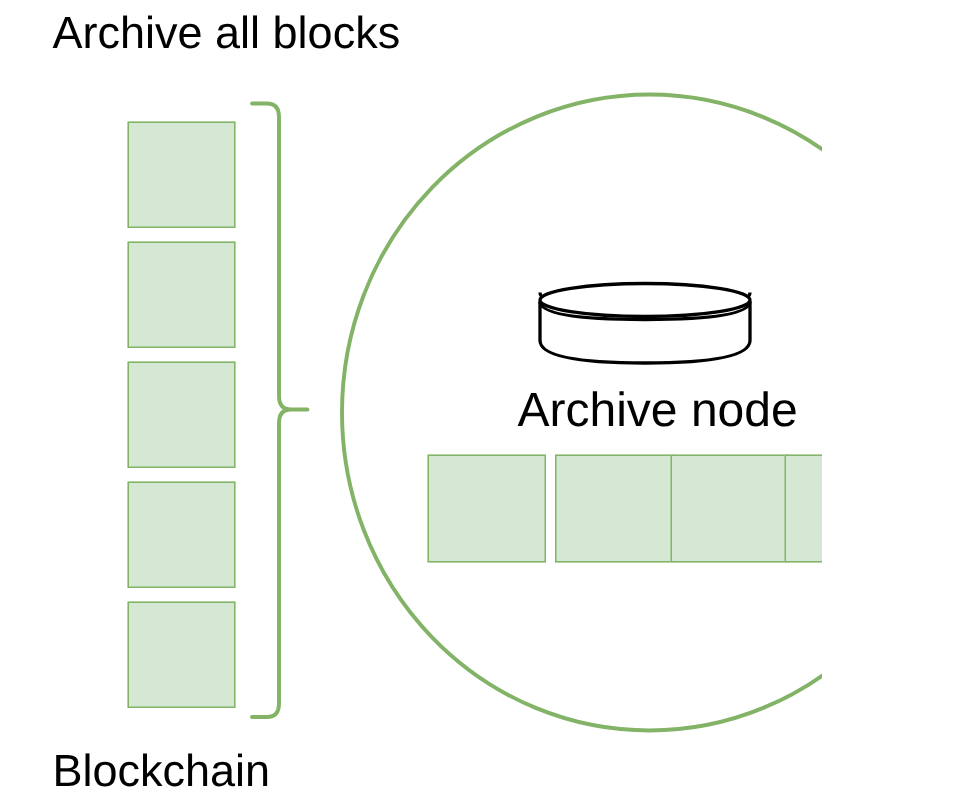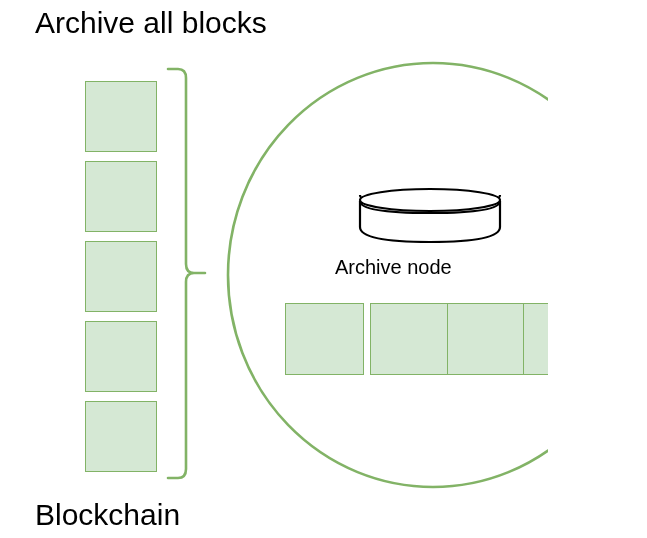--- a/index.html
+++ b/index.html
@@ -29,23 +29,23 @@
     top: 8px;
     font-size: 30px;
   }
   #label-blockchain {
     left: 35px;
     top: 500px;
     font-size: 30px;
     text-align: right;
   }
   #label-archive-node {
-    left: 335px;
+    left: 345px;
     top: 257px;
-    font-size: 20px;
+    font-size: 32px;
   }
   .chain-block {
     position: absolute;
     width: 72px;
     height: 71px;
     background: #d5e8d4;
     border: 1.6px solid #82b366;
     box-sizing: border-box;
   }
   .inner-block {

